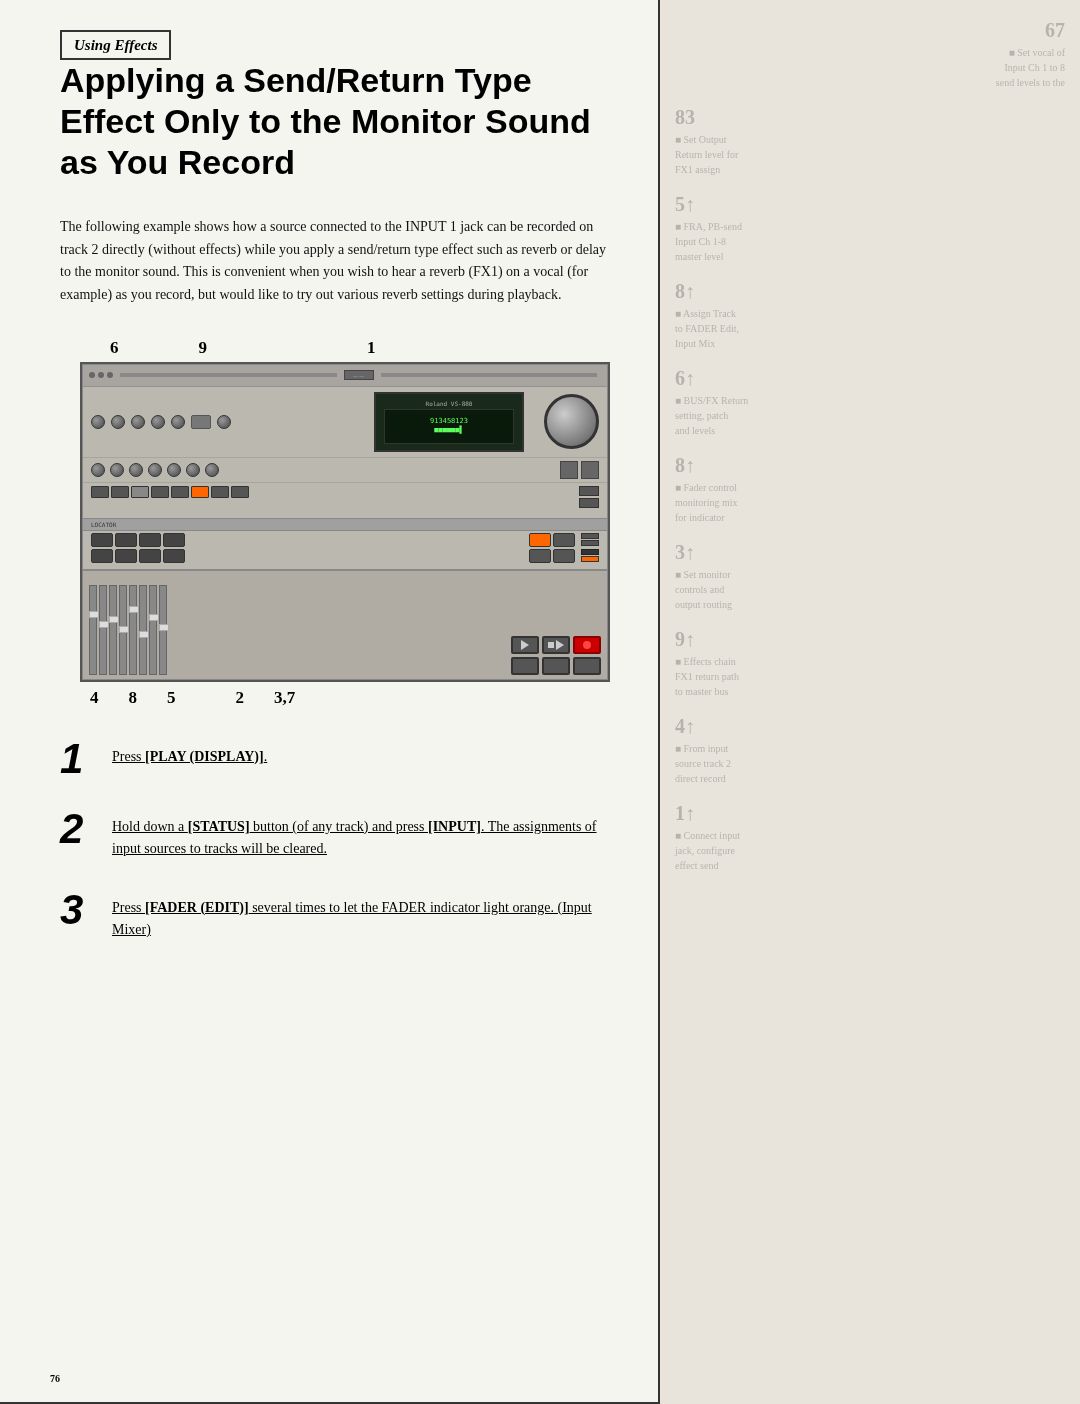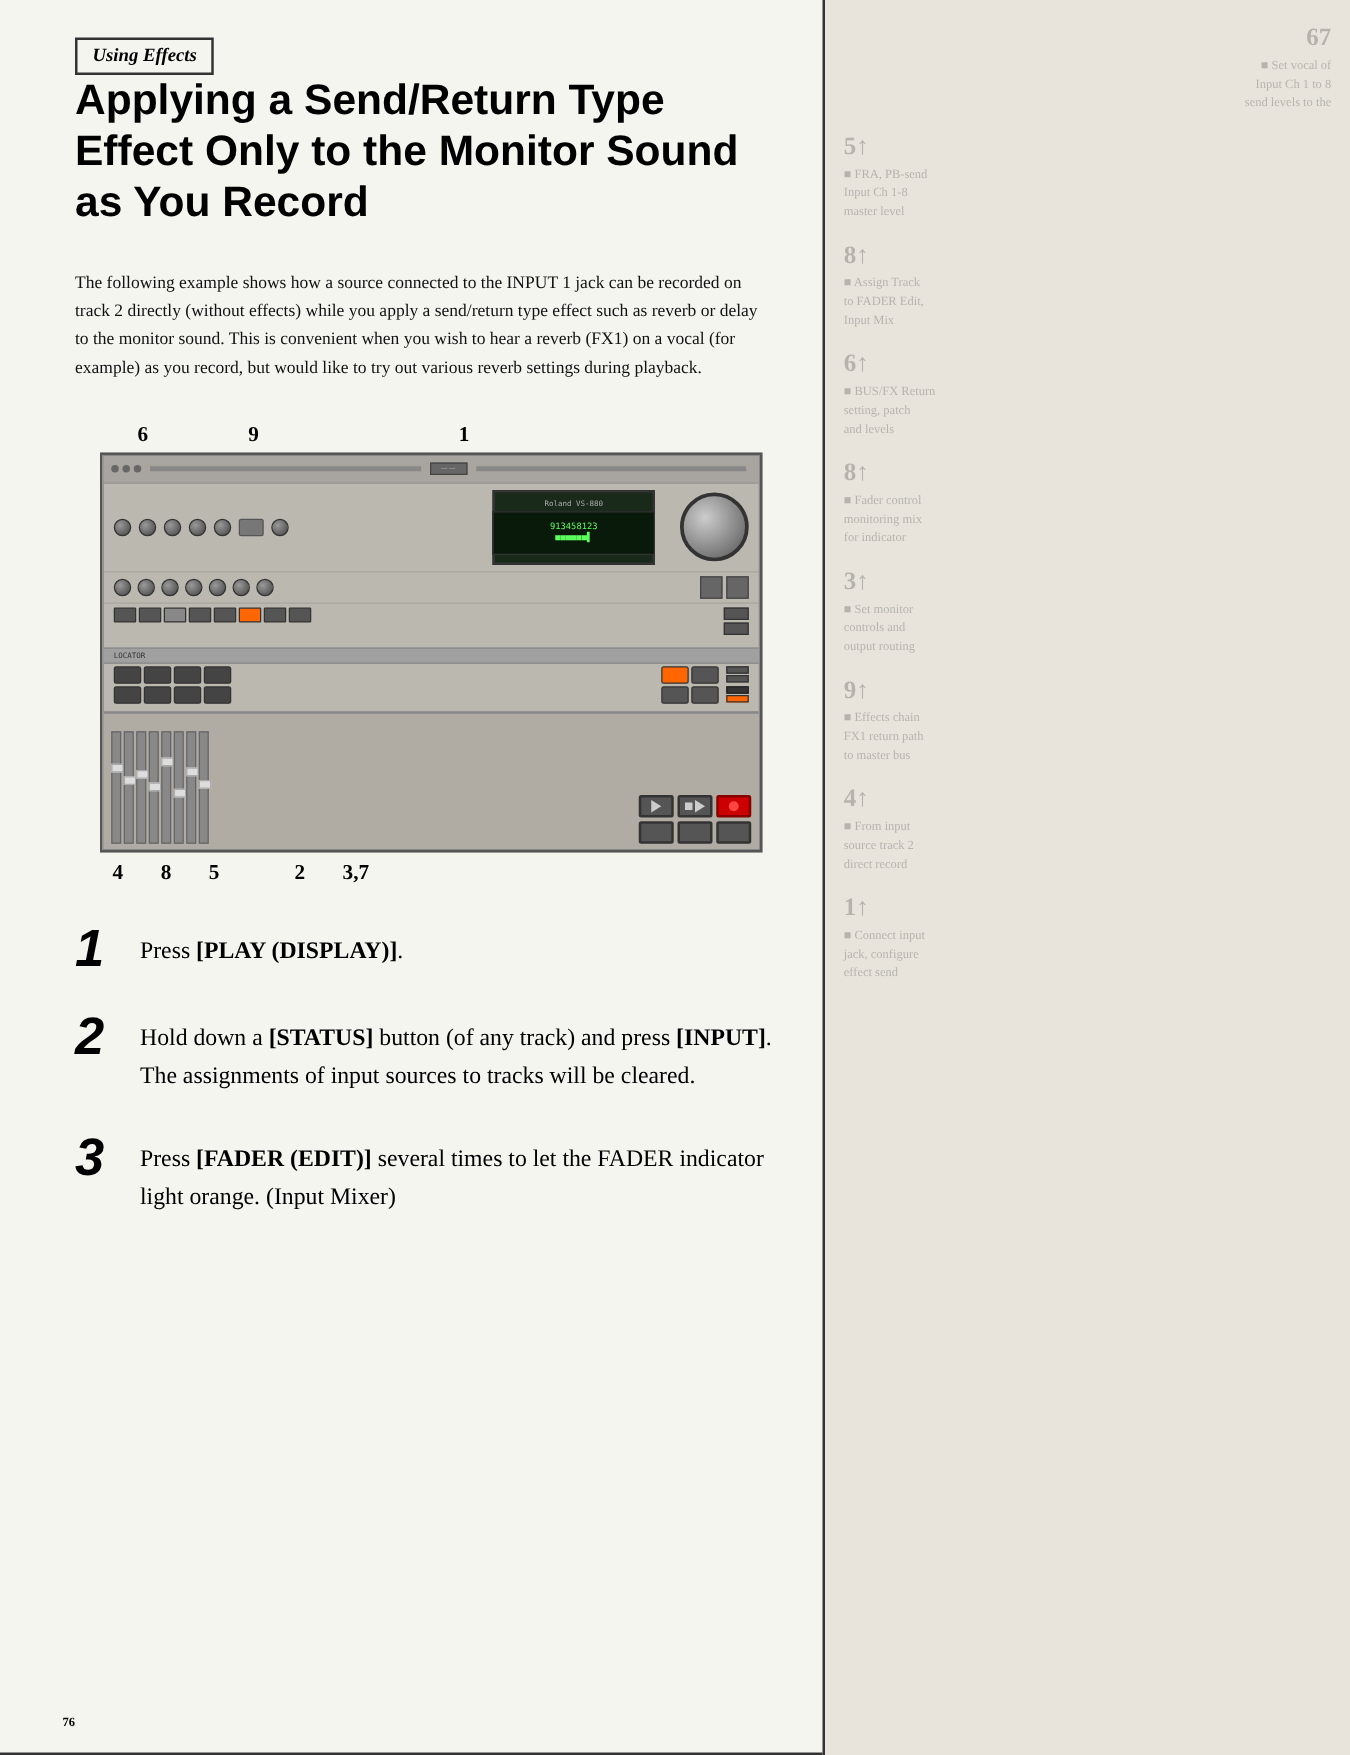--- a/index.html
+++ b/index.html
@@ -118,23 +118,24 @@
     .step-number {
       font-size: 42px;
       font-weight: bold;
       font-style: italic;
       font-family: Arial, Helvetica, sans-serif;
       line-height: 1;
       min-width: 36px;
     }
 
     .step-content {
-      font-size: 19px;
+      font-size: 14px;
       line-height: 1.6;
       padding-top: 8px;
+      text-decoration: underline;
     }
 
     .step-content strong {
       font-weight: bold;
     }
 
     
     .page-number {
       position: absolute;
       bottom: 20px;
@@ -211,21 +212,21 @@
           <div class="panel-row" style="gap:6px; padding: 5px 8px;">
             <div class="small-knob"></div>
             <div class="small-knob"></div>
             <div class="small-knob"></div>
             <div class="small-knob"></div>
             <div class="small-knob"></div>
             <div style="width:20px; height:14px; background:#777; border:1px solid #555; border-radius:2px;"></div>
             <div class="small-knob"></div>
             <div style="flex:1;"></div>
 
-            <div style="background:#1a2a1a; border:2px solid #333; padding:3px; width:130px; height:60px; display:flex; flex-direction:column; align-items:center; justify-content:center; gap:2px;">
+            <div style="background:#1a2a1a; border:2px solid #333; padding:3px; width:150px; height:60px; display:flex; flex-direction:column; align-items:center; justify-content:center; gap:2px;">
               <div style="color:#aaa; font-size:6px; font-family:monospace;">Roland VS-880</div>
               <div style="background:#0a1a0a; width:130px; height:35px; border:1px solid #333; display:flex; align-items:center; justify-content:center; color:#5dff5d; font-size:7px; font-family:monospace; text-align:center; line-height:1.3;">913458123<br>■■■■■■▌</div>
             </div>
             <div style="flex:0 0 8px;"></div>
             <div style="width:55px; height:55px; border-radius:50%; background:radial-gradient(circle at 35% 35%, #ccc, #555); border:3px solid #333;"></div>
           </div>
 
           <div class="panel-row" style="gap:5px; padding: 3px 8px;">
             <div class="small-knob"></div>
             <div class="small-knob"></div>
@@ -386,20 +387,26 @@
   <div class="right-sidebar">
 
     <div style="opacity:0.3; font-size:10px; color:#444; line-height:1.5; padding:5px; font-family:'Times New Roman',serif;">
       <div style="margin-bottom:12px;text-align:right;">
         <span style="font-size:20px; font-weight:bold;">67</span>
         <div>■ Set vocal of</div>
         <div>Input Ch 1 to 8</div>
         <div>send levels to the</div>
       </div>
       <div style="margin-bottom:12px;">
+        <span style="font-size:20px; font-weight:bold;">83</span>
+        <div>■ Set Output</div>
+        <div>Return level for</div>
+        <div>FX1 assign</div>
+      </div>
+      <div style="margin-bottom:12px;">
         <span style="font-size:20px; font-weight:bold;">5↑</span>
         <div>■ FRA, PB-send</div>
         <div>Input Ch 1-8</div>
         <div>master level</div>
       </div>
       <div style="margin-bottom:12px;">
         <span style="font-size:20px; font-weight:bold;">8↑</span>
         <div>■ Assign Track</div>
         <div>to FADER Edit,</div>
         <div>Input Mix</div>

